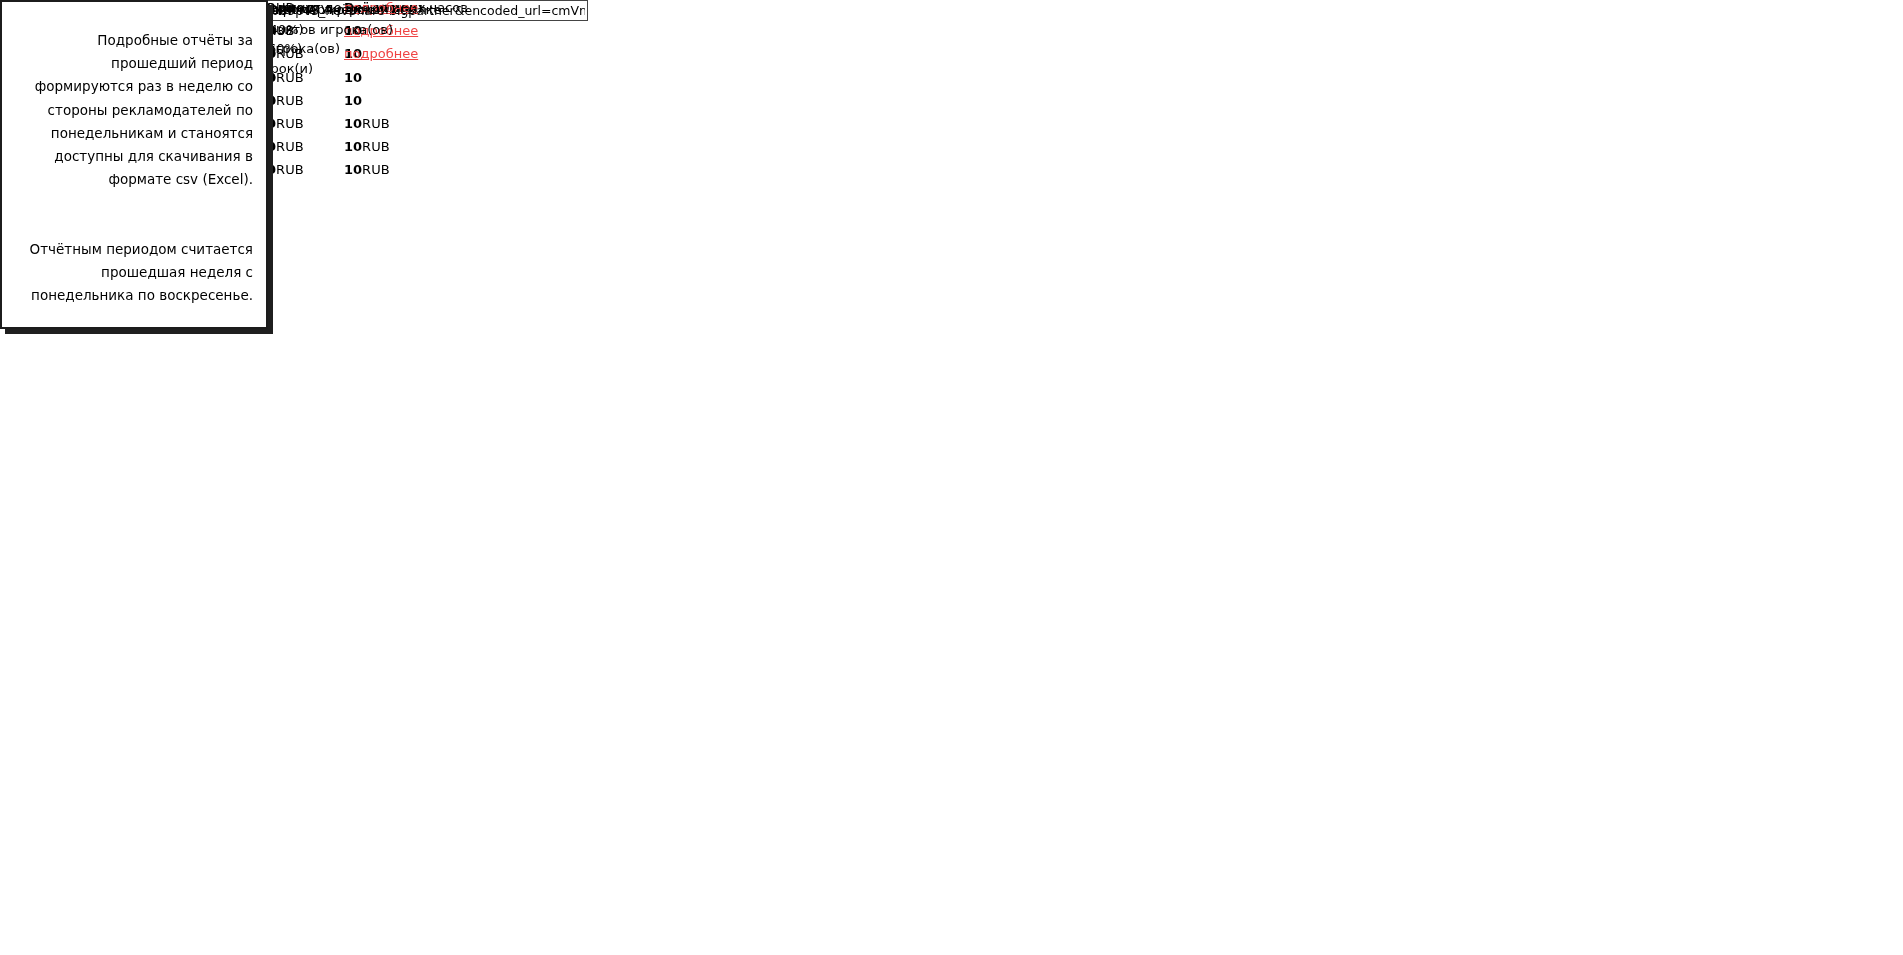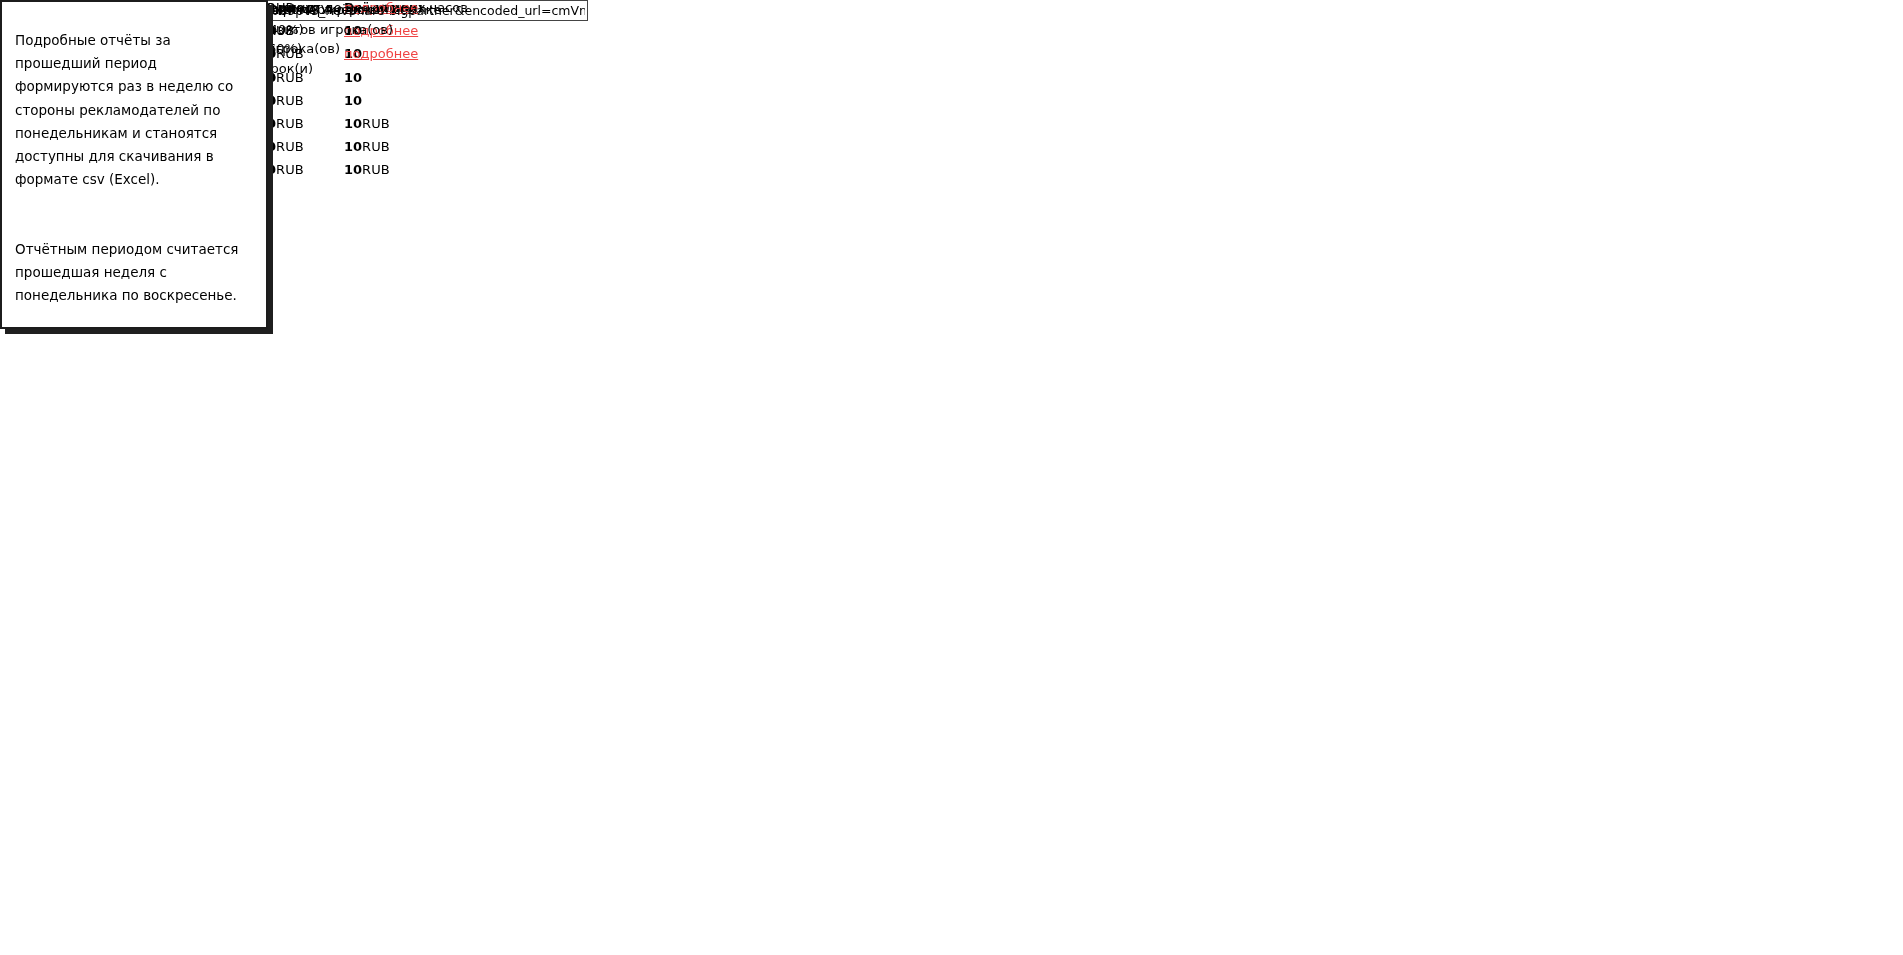--- a/index.html
+++ b/index.html
@@ -50,21 +50,21 @@
 
   
   .blist { list-style:disc; padding-left:17px; font-size:13px; }
   .blist li { line-height:19.5px; }
   .terms-list    { left:505; top:683; }
   .glossary-list { left:505; top:773; }
 
   
   .info-box { left:1163; top:47; width:268px; min-height:253px; background:#fff;
               border:2px solid #1c1c1c; box-shadow:5px 5px 0 #1f1f1f;
-              padding:27px 13px 20px 13px; text-align:left; font-size:13.5px; line-height:1.72; }
+              padding:27px 13px 20px 13px; text-align:right; font-size:13.5px; line-height:1.72; }
   .info-box p + p { margin-top:46px; }
 </style>
 </head>
 <body>
 
 <div class="abs help-tab">
   <div class="help-icon-box">
     <svg width="24" height="24" viewBox="0 0 24 24" aria-hidden="true">
       <path d="M12 3.2c-5 0-9 3-9 6.8 0 2.2 1.4 4.1 3.5 5.3L5.2 20.6l4.5-2.3c.8.1 1.5.2 2.3.2 5 0 9-3 9-6.7s-4-6.6-9-6.6z" fill="none" stroke="#ffffff" stroke-width="1.8" stroke-linejoin="round"></path>
       <path d="M14.8 6.8c-2.2-1.2-4.3.2-3.5 1.8.6 1.3 2.6 1 3 2.3.4 1.4-1.7 2.3-3.7 1.3" fill="none" stroke="#ffffff" stroke-width="1.6" stroke-linecap="round"></path>

